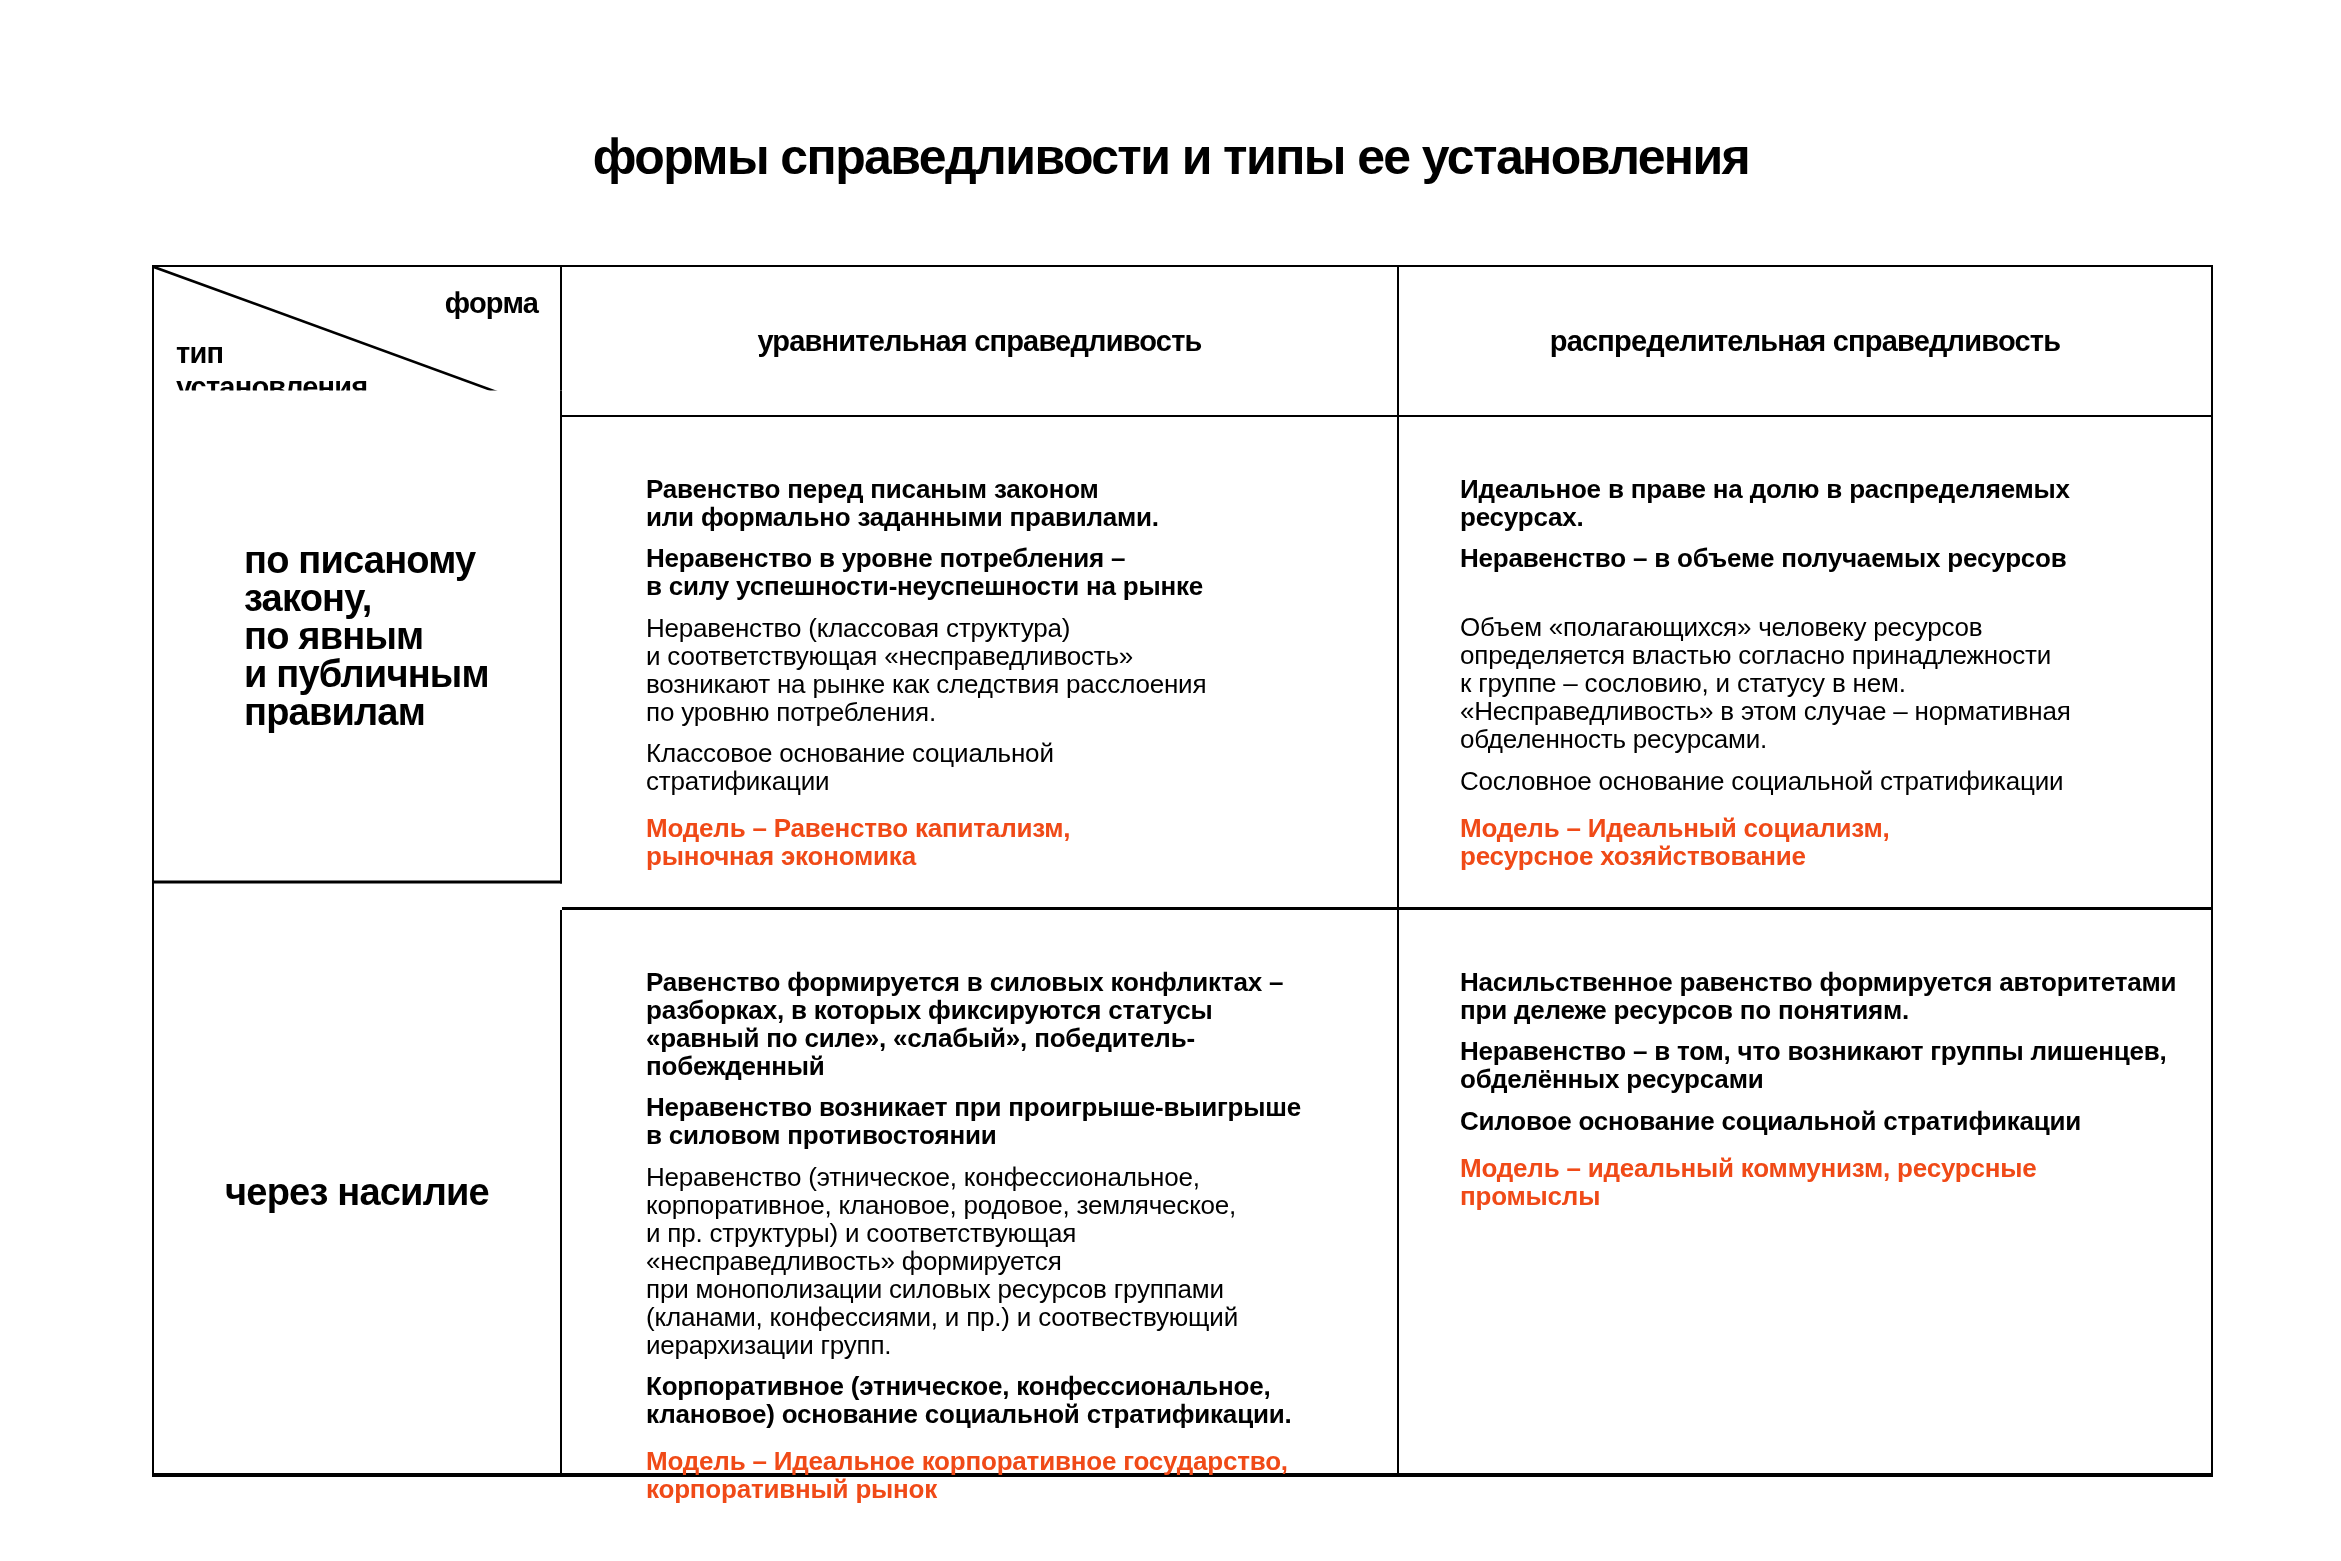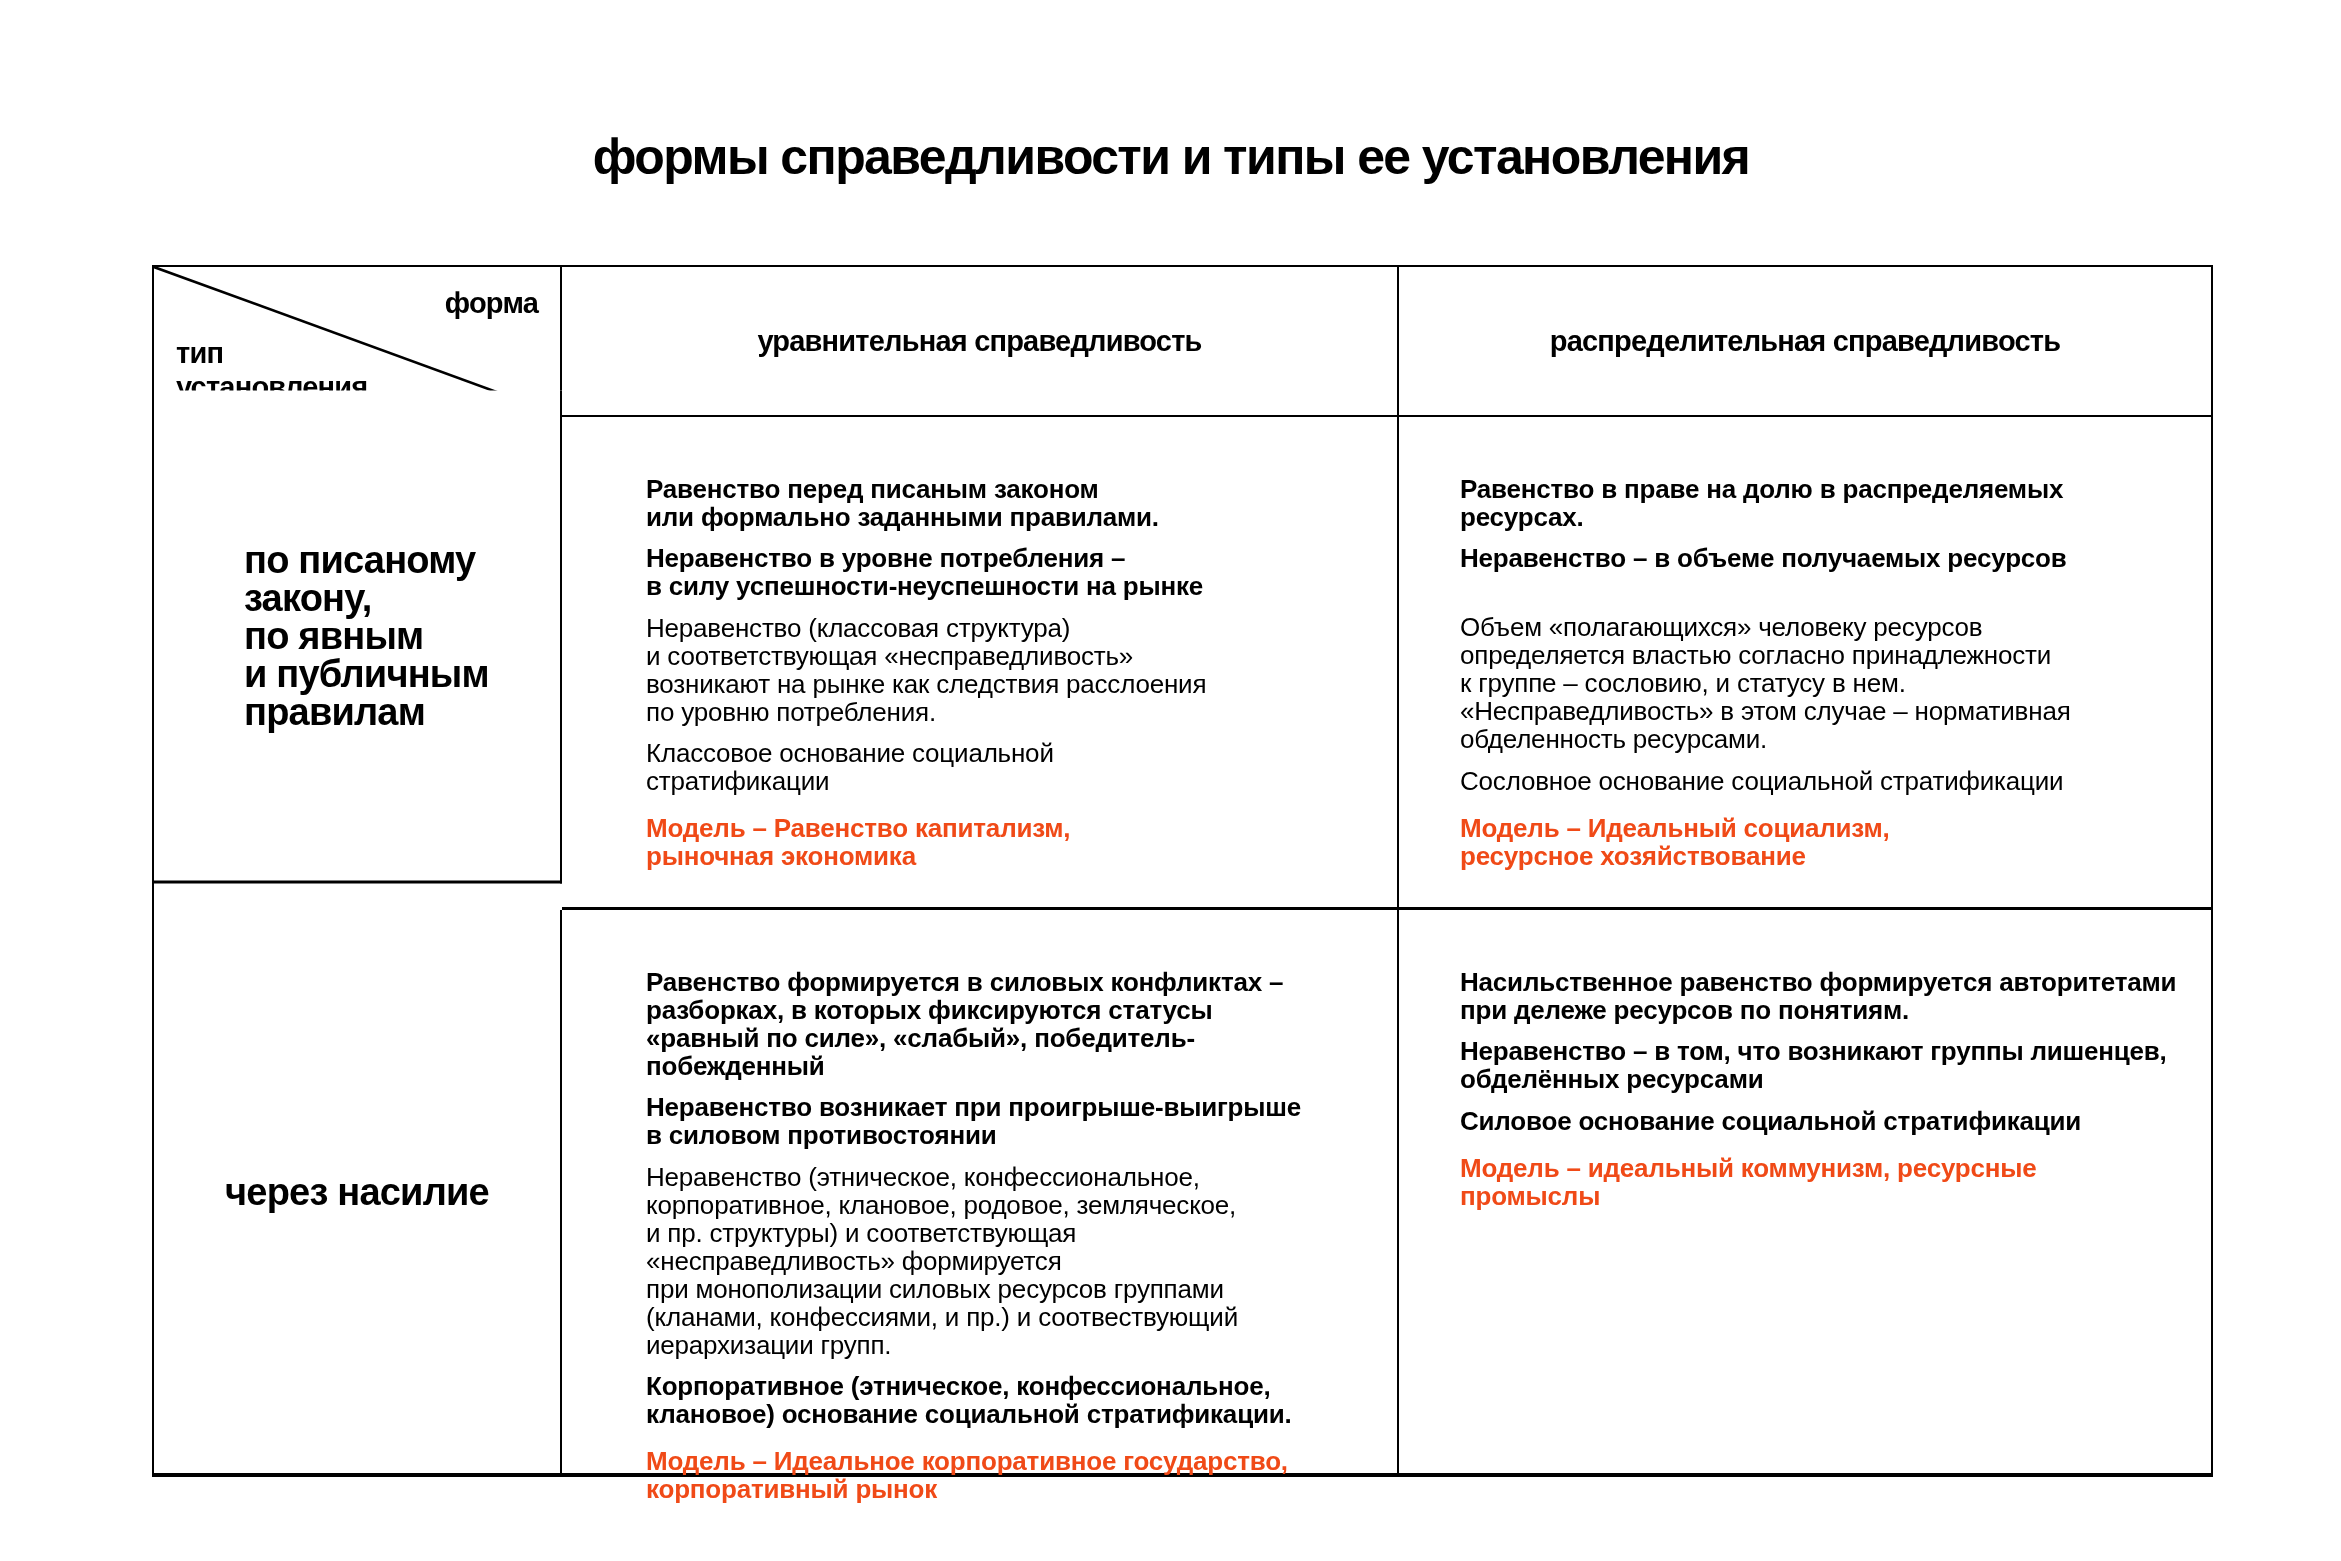--- a/index.html
+++ b/index.html
@@ -72,21 +72,21 @@
 и соответствующая «несправедливость»
 возникают на рынке как следствия расслоения
 по уровню потребления.</p>
       <p class="r">Классовое основание социальной
 стратификации</p>
       <p class="accent" style="color: rgb(240, 74, 23);">Модель – Равенство капитализм,
 рыночная экономика</p>
     </div>
 
     <div class="cell body r1 c-last">
-      <p class="b">Равенство в праве на долю в распределяемых
+      <p class="b">Идеальное в праве на долю в распределяемых
 ресурсах.</p>
       <p class="b">Неравенство – в объеме получаемых ресурсов</p>
       <p class="r gap-lg">Объем «полагающихся» человеку ресурсов
 определяется властью согласно принадлежности
 к группе – сословию, и статусу в нем.
 «Несправедливость» в этом случае – нормативная
 обделенность ресурсами.</p>
       <p class="r">Сословное основание социальной стратификации</p>
       <p class="accent" style="color: rgb(240, 74, 23);">Модель – Идеальный социализм,
 ресурсное хозяйствование</p>

